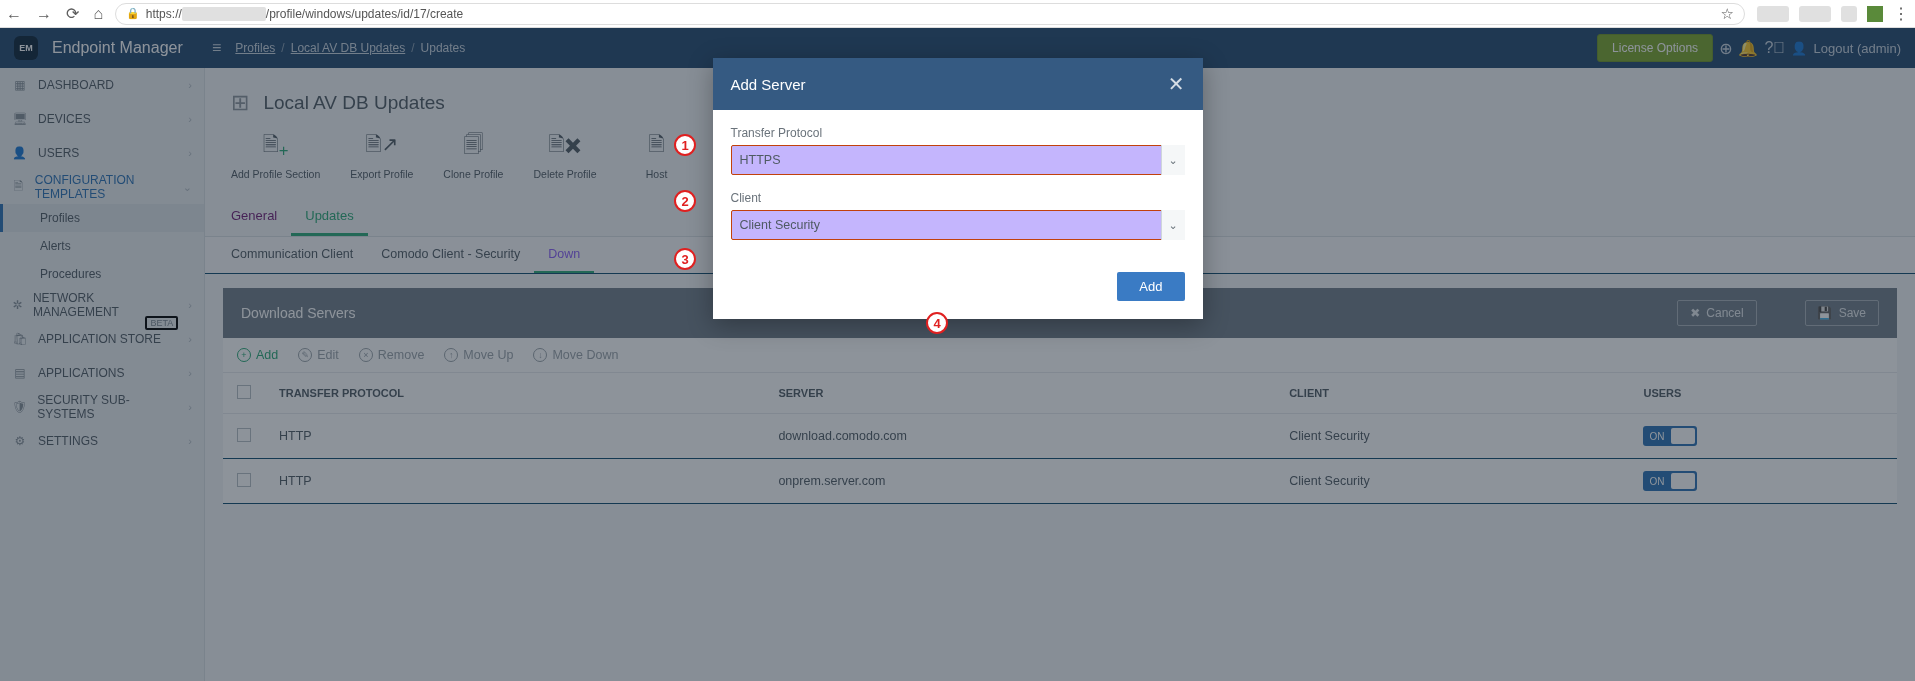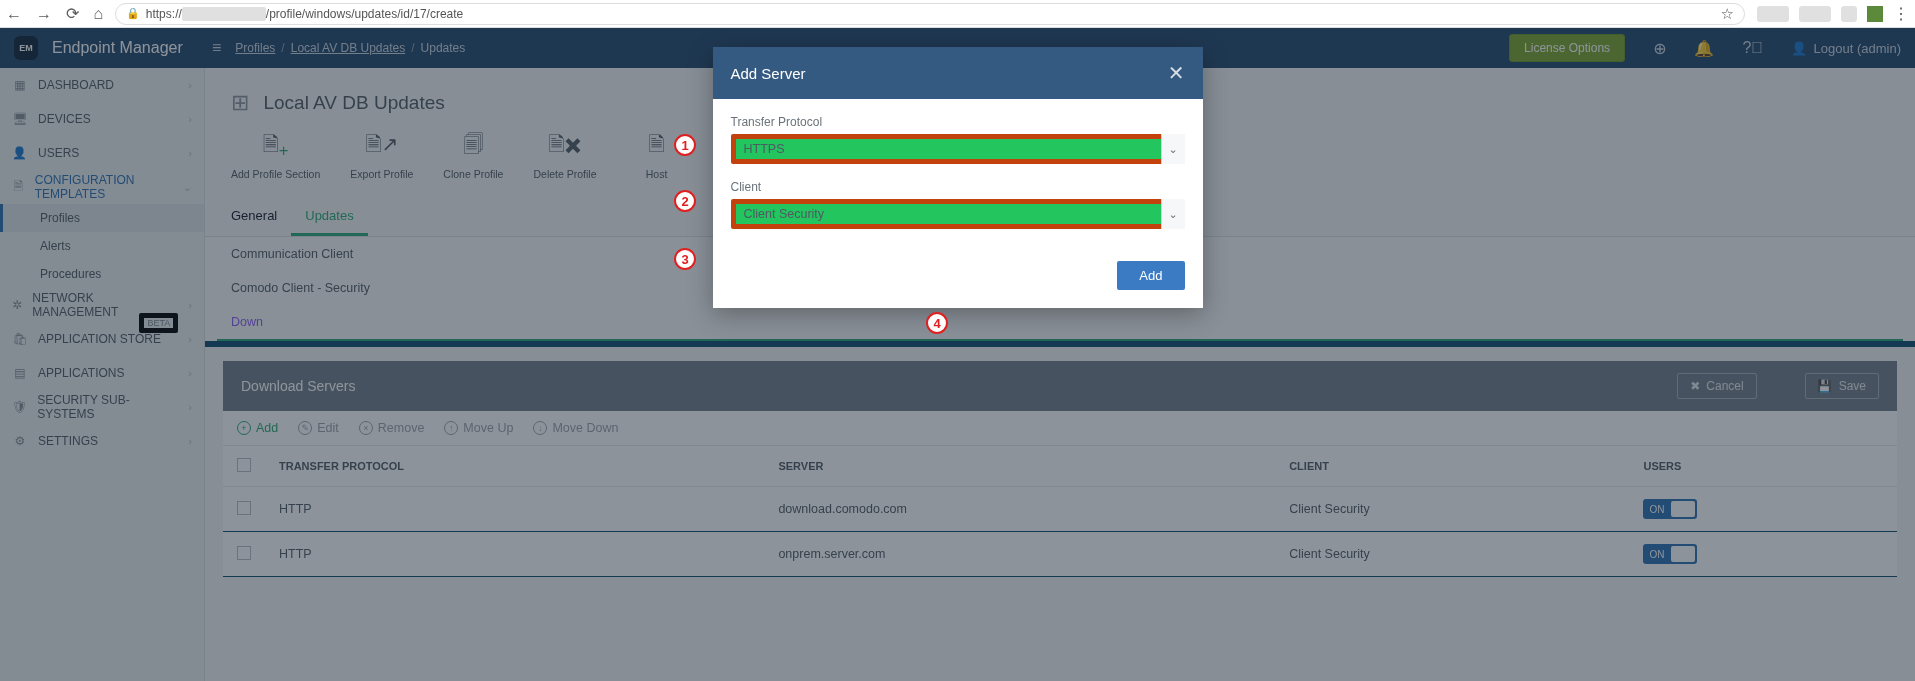--- a/index.html
+++ b/index.html
@@ -60,21 +60,21 @@
   font-size:9px; font-weight:bold; color:#fff;
   margin-right: 14px;
   text-align: right;
 }
 .app-title { font-size: 16px; font-weight: 500; flex: 0 0 160px;}
 .ham { margin-right:14px; color:#c9d4df; font-size:16px;}
 .breadcrumbs { display:flex; gap:6px; font-size:12px; color:#c9d4df;}
 .breadcrumbs .crumb { text-decoration: underline; cursor:pointer;}
 .breadcrumbs .sep { color:#889db0;}
 .breadcrumbs .crumb.last { text-decoration:none; cursor:default;}
-.header-right { margin-left:auto; display:flex; align-items:center; gap:28px;}
+.header-right { margin-left:auto; display:flex; align-items:center; gap:6px;}
 .license-btn {
   background:#7ba52b; color:#fff; padding:6px 14px; border:1px solid #6d9226; border-radius:3px; font-size:12px;
 }
 .hdr-icon { color:#c9d4df; font-size:16px;}
 .logout { color:#c9d4df; font-size:13px; display:flex; align-items:center; gap:6px;}
 
 
 .sidebar {
   position: absolute;
   top: 68px; left:0;
@@ -85,21 +85,21 @@
   font-size:12px;
 }
 .side-item {
   display:flex; align-items:center; gap:10px;
   height: 34px; padding: 0 12px;
   color:#4f5a63; cursor:pointer;
   text-transform: uppercase;
 }
 .side-item.active { color:#2a71b5;}
 .side-item .chev { margin-left:auto; color:#b3bcc3; font-size:11px;}
-.side-item .beta { font-size:9px; color:#7a8690; border:5px solid #000000; padding:0 3px; border-radius:2px;margin-top:36px;}
+.side-item .beta { font-size:9px; color:#7a8690; border:2px solid #000000; padding:0 3px; border-radius:2px;margin-top:36px;}
 .side-sub {
   padding-left: 40px; height:28px; display:flex; align-items:center;
   font-size:12px; color:#4f5a63; text-transform:none; cursor:pointer;
 }
 .side-sub.selected { background:#dfe4e9; border-left:3px solid #2a71b5; padding-left:37px;}
 .side-icon { width:16px; display:inline-block; text-align:center; color:#858f97;}
 
 
 .main {
   position:absolute;
@@ -113,24 +113,24 @@
   gap:14px;
 }
 .page-title-bar .win-icon { color:#8d959c; font-size:22px;}
 .page-title-bar h1 { font-size:19px; font-weight:500; color:#4f5a63;}
 
 .action-row { display:flex; gap:30px; padding:0 26px 18px; }
 .action-btn { display:flex; flex-direction:column; align-items:center; gap:4px; font-size:10.5px; color:#4f5a63; cursor:pointer; min-width:60px;}
 .action-btn .aicon { font-size:20px; color:#4f5a63; position:relative;}
 
 .tabs-row { display:flex; border-bottom:1px solid #d9dee2; padding: 0 12px;}
-.tab { padding:10px 14px; font-size:13px; color:#0f172a; cursor:pointer;}
+.tab { padding:10px 14px; font-size:13px; color:#701a75; cursor:pointer;}
 .tab.active { color:#2aa876; border-bottom:3px solid #2aa876;}
 
-.subtabs-row { display:flex; border-bottom:6px solid #0c4a6e; padding:0 12px; background:#f8f9fa;flex-direction:column;}
+.subtabs-row { display:flex; border-bottom:1px solid #0c4a6e; padding:0 12px; background:#f8f9fa;}
 .subtab { padding:10px 14px; font-size:12.5px; color:#4f5a63; cursor:pointer;}
 .subtab.active { color:#8b5cf6; border-bottom:2px solid #2aa876;}
 
 .panel { margin:14px 18px;}
 .panel-header {
   background:#717d89; color:#fff; padding:12px 18px;
   display:flex; align-items:center; font-size:14px;gap:40px;
 }
 .panel-header .spacer { flex:1;}
 .hdr-btn {
@@ -159,36 +159,36 @@
 }
 .switch .knob { position:absolute; right:2px; top:2px; width:24px; height:16px; background:#fff; border-radius:2px;}
 
 
 .dim {
   position:absolute; inset:28px 0 0 0; background:rgba(28,40,54,0.5);
 }
 
 
 .modal {
-  position:absolute; top:47px; left:50%; transform:translateX(-50%);
+  position:absolute; top:58px; left:50%; transform:translateX(-50%);
   width:490px; background:#fff; box-shadow:0 6px 24px rgba(0,0,0,0.3);
   z-index:10;
 }
 .modal-header {
   background:#355a82; color:#fff; padding:14px 18px; font-size:15px;
   display:flex; align-items:center;
 }
 .modal-header .close { margin-left:auto; font-size:20px; cursor:pointer; color:#d5dde5;}
 .modal-body { padding:16px 18px 6px;}
 .field { margin-bottom:16px;}
 .field label { display:block; font-size:12px; color:#6a737b; margin-bottom:5px;}
 .field .req { color:#d9534f;}
 .input, .select {
-  width:100%; height:30px; border:5px solid #c2410c; border-radius:2px;
-  padding:0 8px; font-size:12.5px; color:#4f5a63; display:flex; align-items:center; background:#22c55e;
+  width:100%; height:30px; border:1px solid #c2410c; border-radius:2px;
+  padding:0 8px; font-size:12.5px; color:#4f5a63; display:flex; align-items:center; background:#c4b5fd;
 }
 .select-wrap { position:relative;}
 .select-caret {
   position:absolute; right:0; top:0; width:24px; height:30px; border-left:1px solid #cfd5da;
   display:flex; align-items:center; justify-content:center; color:#6a737b; font-size:11px; background:#f5f7f8;
 }
 .modal-footer {
   padding:10px 18px 18px; display:flex; justify-content:flex-end;
 }
 .btn-primary {

